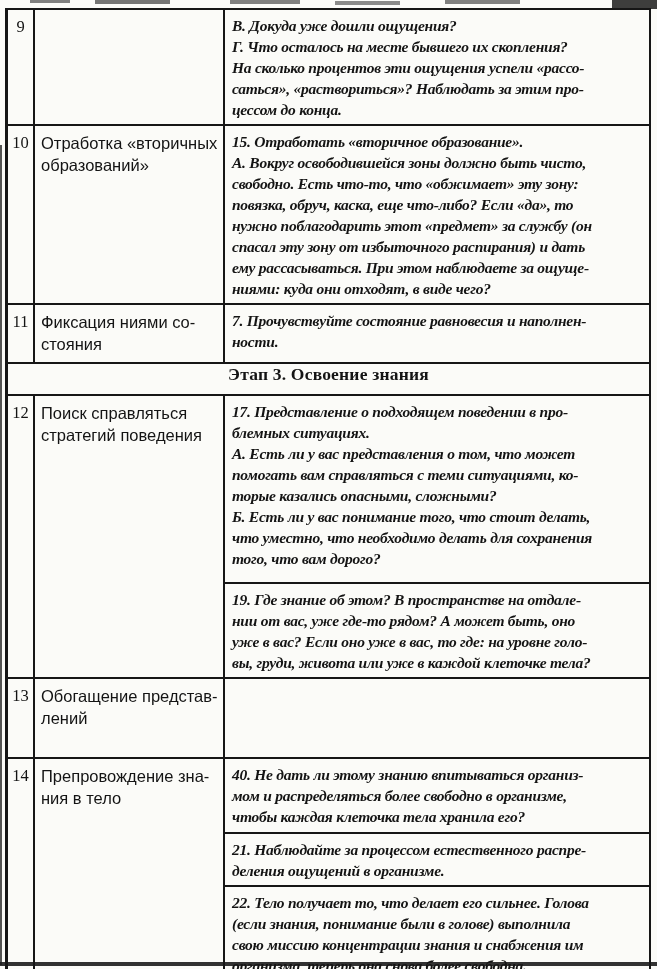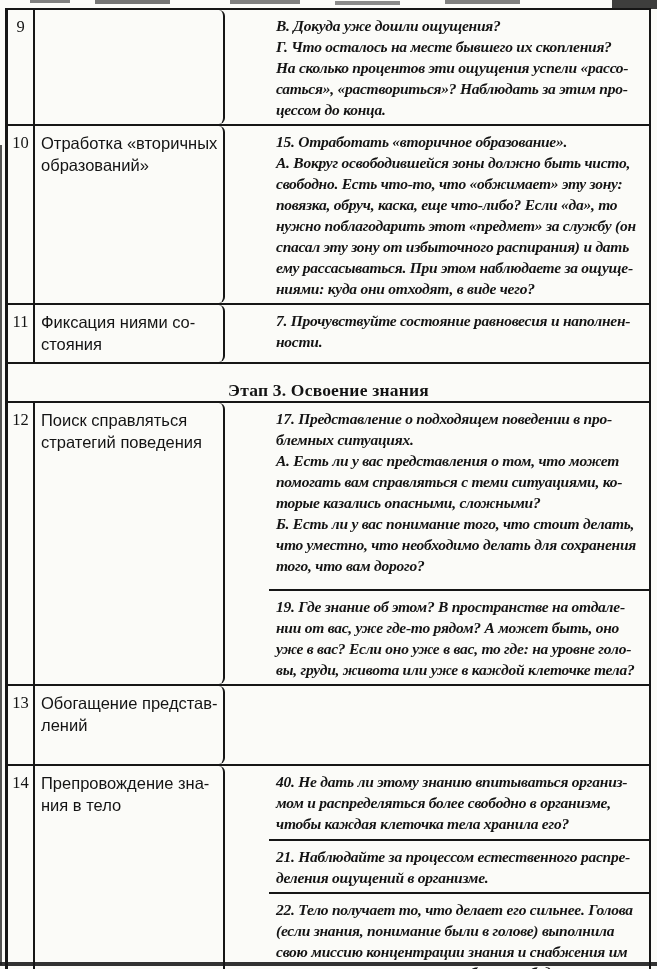--- a/index.html
+++ b/index.html
@@ -38,23 +38,22 @@
   }
   .cname {
     width: 190px;
     flex: 0 0 190px;
     border-right: 2px solid #161616;
     font-family: "Liberation Sans", sans-serif;
     font-size: 16.5px;
     line-height: 22px;
     padding: 6px 4px 0 6px;
     white-space: pre-line;
-    border-radius: 6px;
   }
-  .cdesc { flex: 1 1 auto; display: flex; flex-direction: column; padding-left: 44px; }
+  .cdesc { flex: 1 1 auto; display: flex; flex-direction: column; }
   .dcell {
     font-family: "Liberation Serif", serif;
     font-style: italic;
     font-weight: bold;
     font-size: 15.5px;
     line-height: 21px;
     letter-spacing: -0.25px;
     padding: 5px 5px 4px 7px;
     white-space: pre-line;
     border-top: 2px solid #161616;
@@ -62,21 +61,21 @@
   }
   .dcell.first { border-top: none; }
   .dcell.grow { flex: 1 1 auto; }
   .stage-row {
     border-top: 2px solid #161616;
     min-height: 32px;
     text-align: center;
     font-family: "Liberation Serif", serif;
     font-weight: bold;
     font-size: 17.5px;
-    padding-top: 16px;
+    padding-top: 0;
     letter-spacing: 0.2px;
   }
   
   .art { position: absolute; background: #1c1c1c; }
 </style>
 </head>
 <body>
 
 <div class="page">
 

